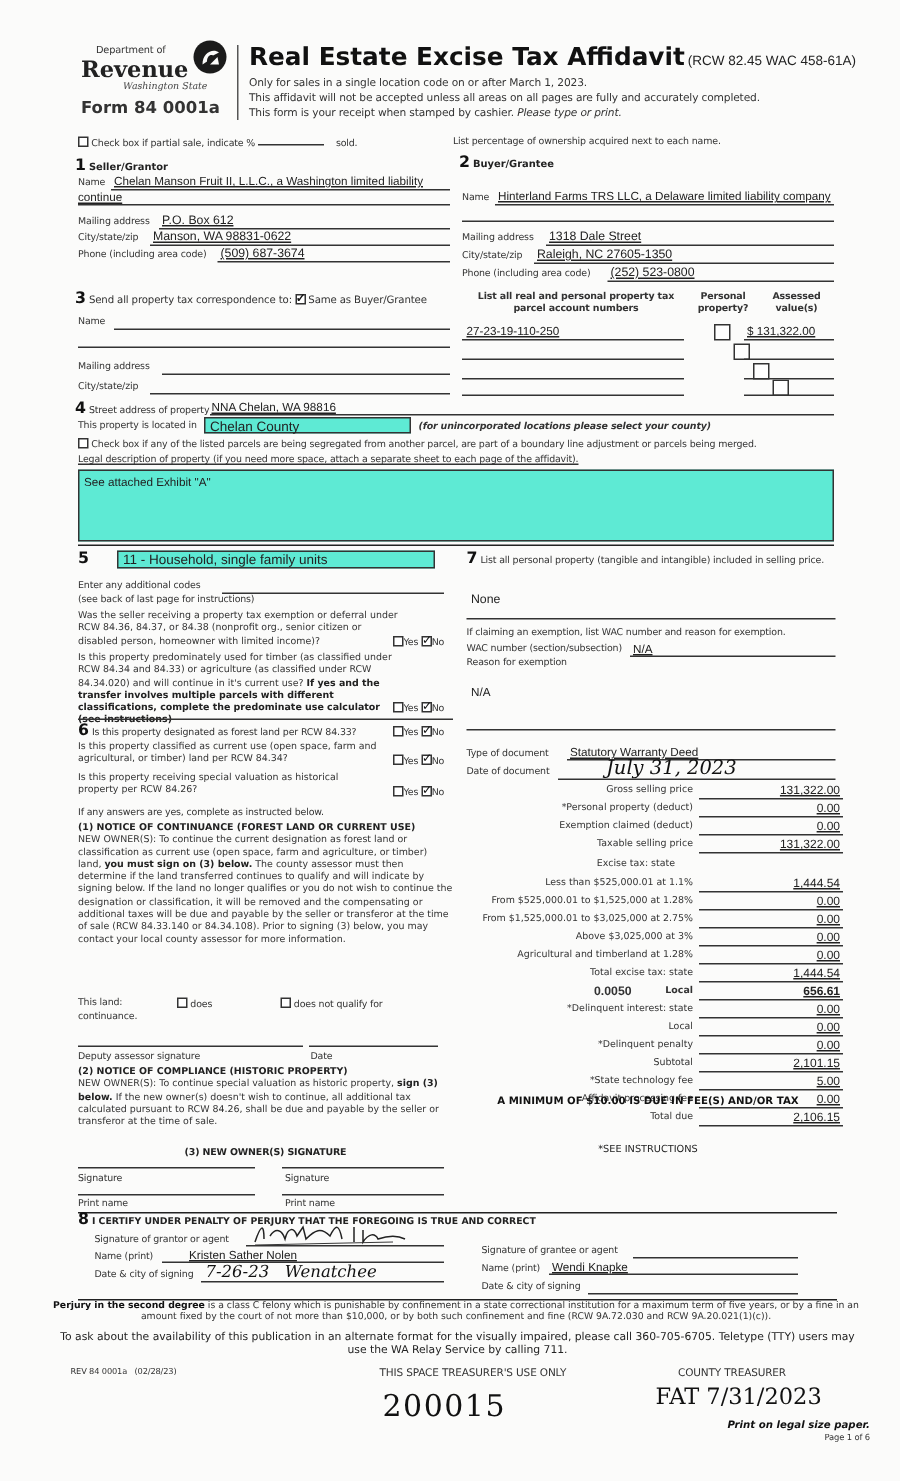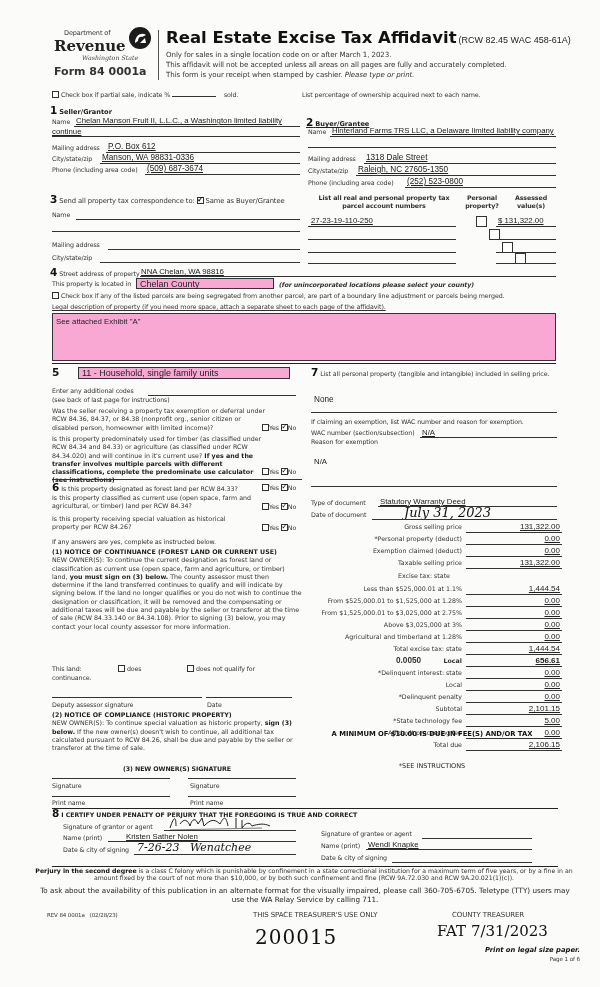--- a/index.html
+++ b/index.html
@@ -8,21 +8,21 @@
   .abs { position: absolute; }
   .lbl { font-family: "DejaVu Sans", sans-serif; font-size: 6.3px; color: #333; white-space: nowrap; letter-spacing: -0.1px; }
   .val { font-family: "Liberation Sans", sans-serif; font-size: 8.2px; color: #222; white-space: nowrap; text-decoration: underline; }
   .line { position: absolute; height: 0; border-bottom: 1px solid #333; }
   .hr { position: absolute; height: 0; border-bottom: 1.3px solid #222; }
   .secnum { font-family: "DejaVu Sans", sans-serif; font-weight: bold; font-size: 10.5px; color: #111; }
   .sechead { font-family: "DejaVu Sans", sans-serif; font-weight: bold; font-size: 6.6px; color: #222; }
   .cb { display: inline-block; width: 7px; height: 7px; border: 1px solid #333; vertical-align: -1px; background: #fff; position: relative; }
   .cb.checked::after { content: "✓"; position: absolute; left: -0.5px; top: -3px; font-size: 8px; font-weight: bold; color: #111; }
   .cb.big { width: 11px; height: 11px; }
-  .box { position: absolute; border: 1px solid #333; background: #f9a8d4; }
+  .box { position: absolute; border: 1px solid #333; background: #5eead4; }
   .bold { font-weight: bold; }
   .it { font-style: italic; }
   .center { text-align: center; }
   .hand { font-family: "DejaVu Serif", serif; font-style: italic; color: #111; }
   .amt-row { position: absolute; left: 310px; width: 252px; height: 11px; }
   .amt-row .l { position: absolute; right: 100px; top: 0; font-family: "DejaVu Sans", sans-serif; font-size: 6.3px; color: #333; white-space: nowrap; }
   .amt-row .ln { position: absolute; left: 156px; right: 0; top: 9px; border-bottom: 1px solid #333; }
   .amt-row .v { position: absolute; right: 2px; top: -1px; font-size: 8px; text-decoration: underline; }
   .para { font-family: "DejaVu Sans", sans-serif; font-size: 6.3px; color: #333; line-height: 8.3px; }
 </style>
@@ -70,27 +70,27 @@
 <div class="abs lbl" style="left:52px;top:118px;">Name</div>
 <div class="abs val" style="left:76px;top:116px;font-size:7.8px;">Chelan Manson Fruit II, L.L.C., a Washington limited liability</div>
 <div class="line" style="left:74px;top:126px;width:226px;"></div>
 <div class="abs val" style="left:52px;top:127px;font-size:7.8px;">continue</div>
 <div class="line" style="left:52px;top:136px;width:248px;"></div>
 
 <div class="abs lbl" style="left:52px;top:144px;">Mailing address</div>
 <div class="abs val" style="left:108px;top:142px;">P.O. Box 612</div>
 <div class="line" style="left:106px;top:152px;width:194px;"></div>
 <div class="abs lbl" style="left:52px;top:155px;">City/state/zip</div>
-<div class="abs val" style="left:102px;top:153px;">Manson, WA 98831-0336</div>
+<div class="abs val" style="left:102px;top:153px;">Manson, WA 98831-0622</div>
 <div class="line" style="left:100px;top:163px;width:200px;"></div>
 <div class="abs lbl" style="left:52px;top:166px;">Phone (including area code)</div>
 <div class="abs val" style="left:147px;top:164px;">(509) 687-3674</div>
 <div class="line" style="left:145px;top:174px;width:155px;"></div>
 
-<div class="abs" style="left:306px;top:116px;text-decoration:underline;">
+<div class="abs" style="left:306px;top:102px;">
   <span class="secnum">2</span>
   <span class="sechead">Buyer/Grantee</span>
 </div>
 <div class="abs lbl" style="left:308px;top:128px;">Name</div>
 <div class="abs val" style="left:332px;top:126px;font-size:7.8px;">Hinterland Farms TRS LLC, a Delaware limited liability company</div>
 <div class="line" style="left:330px;top:136px;width:226px;"></div>
 <div class="line" style="left:308px;top:147px;width:248px;"></div>
 
 <div class="abs lbl" style="left:308px;top:155px;">Mailing address</div>
 <div class="abs val" style="left:366px;top:153px;">1318 Dale Street</div>

